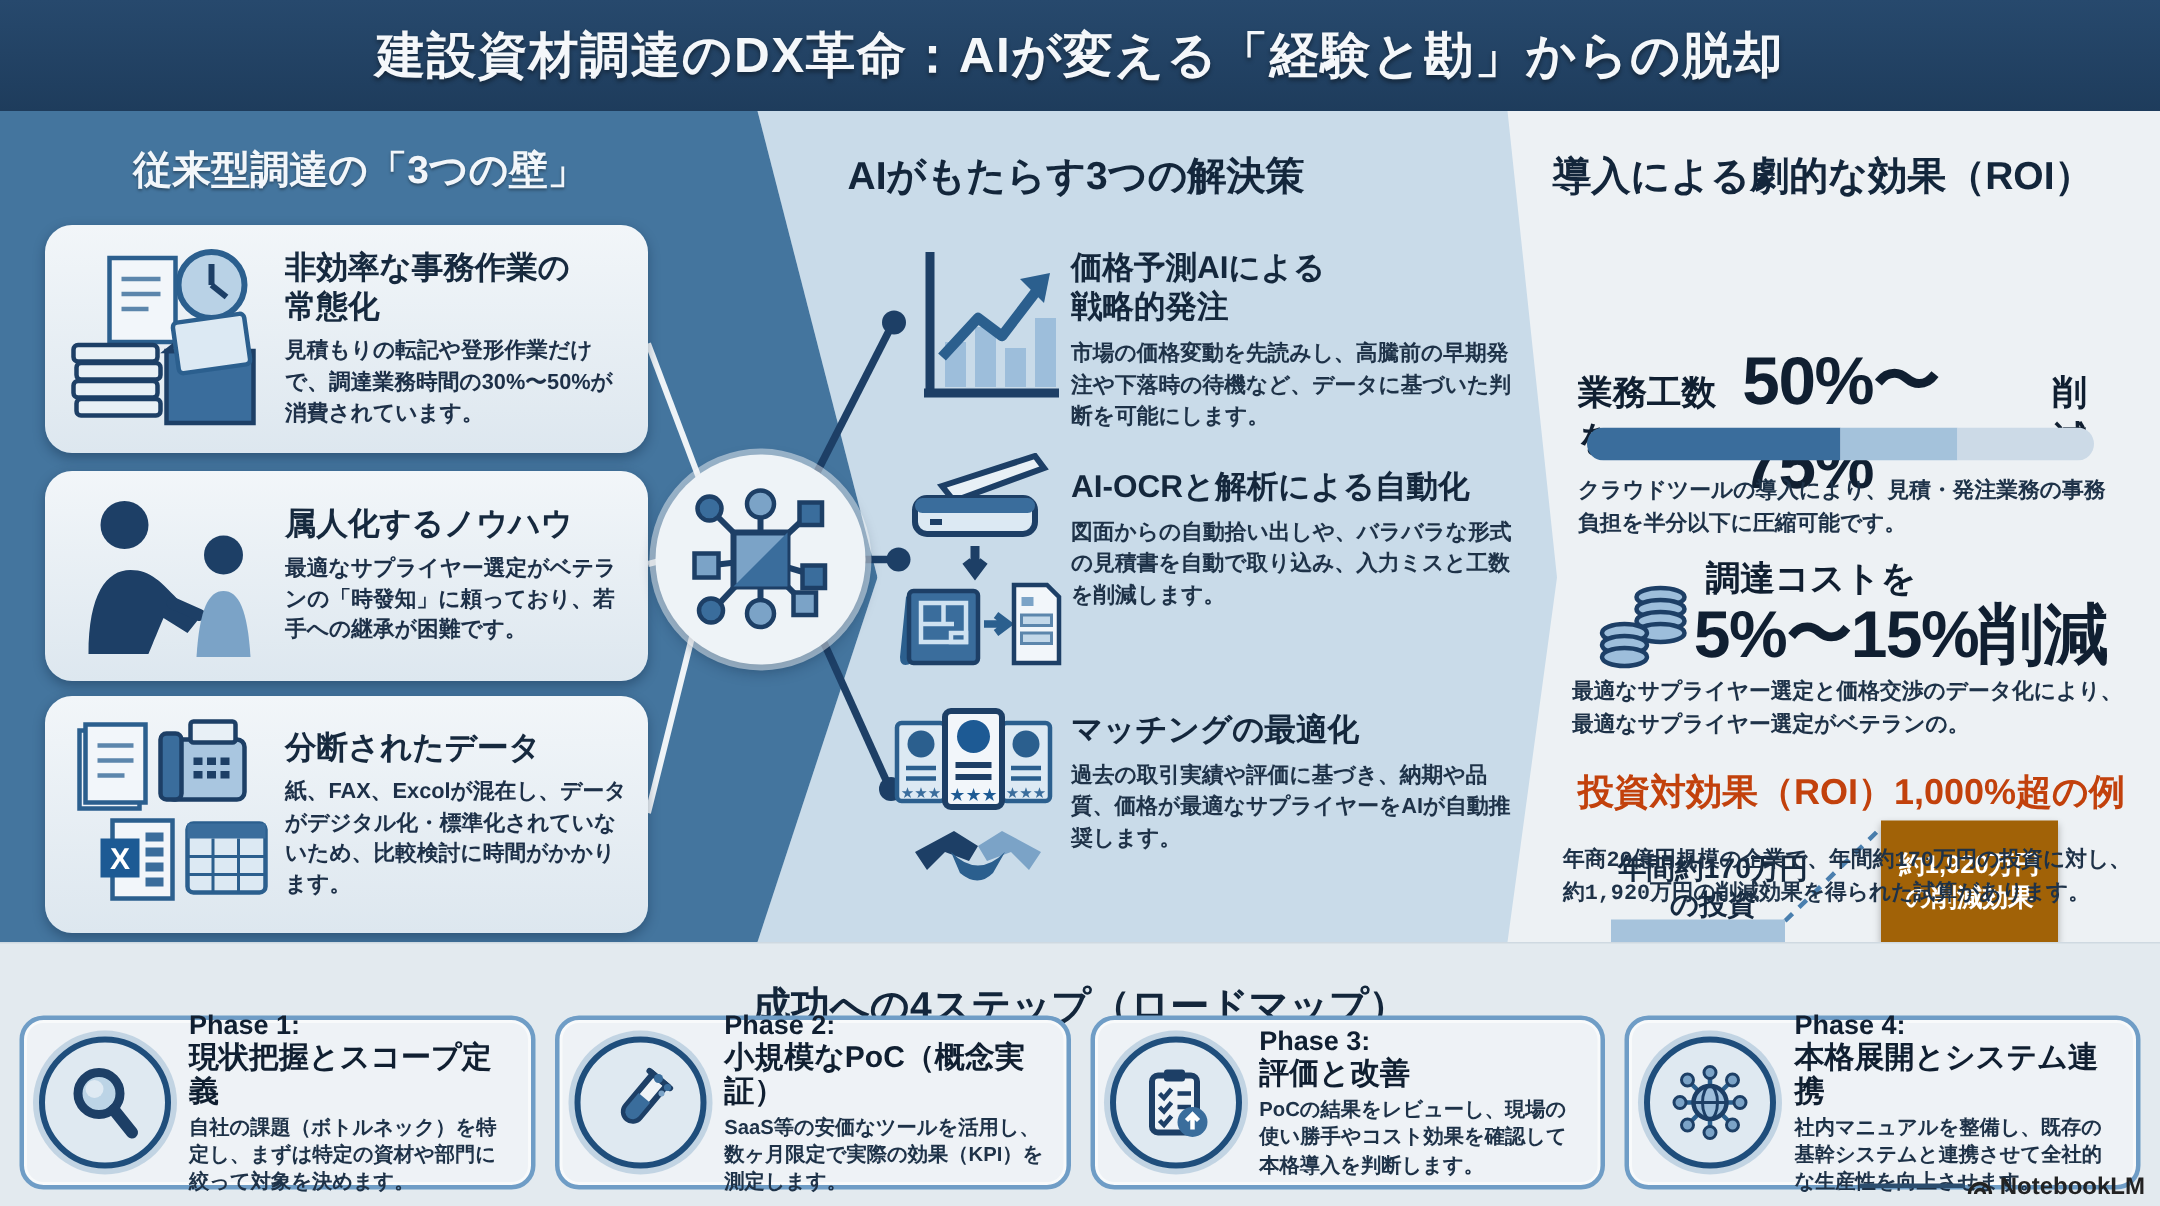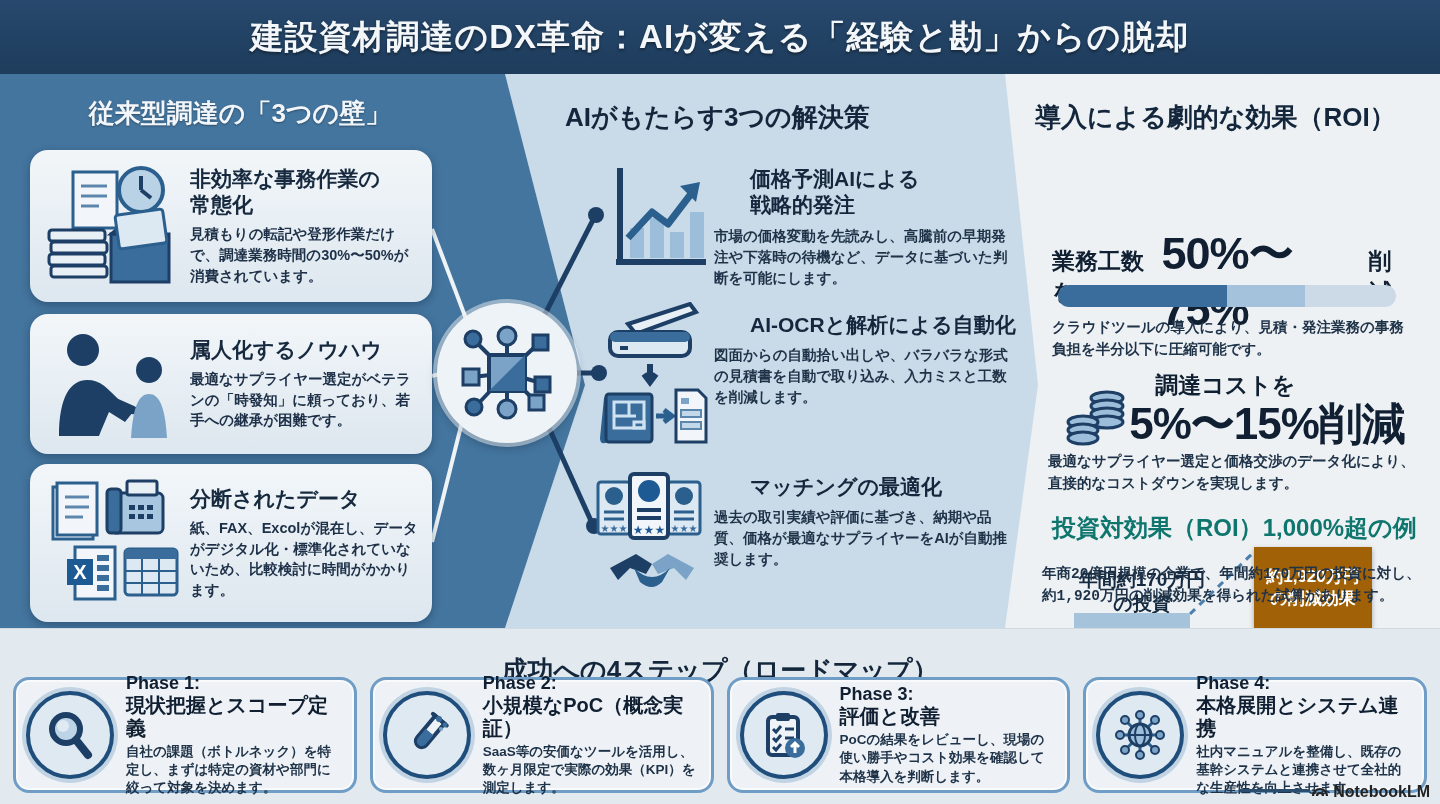--- a/index.html
+++ b/index.html
@@ -34,35 +34,35 @@
   .wcard p  { font-size:14.5px; font-weight:600; color:#1d3048; line-height:1.42; }
 
   
   .hub { position:absolute; left:437px; top:229px; width:140px; height:140px; border-radius:50%;
          background:#eef3f7; box-shadow:0 0 0 4px rgba(255,255,255,.45), 0 4px 10px rgba(10,30,55,.4);
          display:flex; align-items:center; justify-content:center; }
 
   
   .sol-icon { position:absolute; }
   .sol-text { position:absolute; width:305px; }
-  .sol-text h3 { font-size:21px; font-weight:bold; color:#14273c; line-height:1.25; margin-bottom:7px;margin-left:36px; }
+  .sol-text h3 { font-size:21px; font-weight:bold; color:#14273c; line-height:1.25; margin-bottom:7px; }
   .sol-text p  { font-size:14.5px; font-weight:600; color:#1e3248; line-height:1.45; }
 
   
   .stat1-row { position:absolute; left:1052px; top:150px; width:360px; display:flex; align-items:baseline; color:#101f31; }
   .stat-small { font-size:23px; font-weight:bold; }
   .stat-big   { font-size:45px; font-weight:bold; letter-spacing:-1px; }
   .pill { position:absolute; left:1058px; top:211px; width:338px; height:22px; border-radius:11px; overflow:hidden; display:flex; }
   .pill .s1 { background:#3a6d9c; } .pill .s2 { background:#a4c2db; } .pill .s3 { background:#ccdae7; }
   .rdesc { position:absolute; font-size:14.5px; font-weight:600; color:#1e3248; line-height:1.5;font-family:Liberation Mono, monospace; }
   .stat2 { position:absolute; left:1060px; top:296px; width:350px; display:flex; align-items:center; justify-content:center; }
   .stat2 .texts { text-align:left; color:#101f31; }
-  .stat2 .texts .t1 { font-size:23px; font-weight:bold; margin-left:26px; }
+  .stat2 .texts .t1 { font-size:23px; font-weight:bold; margin-left:8px; }
   .stat2 .texts .t2 { font-size:44px; font-weight:bold; letter-spacing:-1px; line-height:1.05; }
-  .roi-title { position:absolute; left:1052px; top:438px; font-size:24px; font-weight:bold; color:#0f766e; }
+  .roi-title { position:absolute; left:1052px; top:438px; font-size:24px; font-weight:bold; color:#c2410c; }
   .mini-chart { position:absolute; left:1056px; top:468px; width:345px; height:94px; }
   .mini-chart .invest-label { position:absolute; left:6px; top:26px; width:160px; text-align:center;
         font-size:19px; font-weight:bold; color:#15293f; line-height:1.25; }
   .mini-chart .invest-bar { position:absolute; left:18px; top:71px; width:116px; height:16px; background:#a6c3dc; }
   .mini-chart .save-bar { position:absolute; left:198px; top:5px; width:118px; height:82px; background:#a16207;
         display:flex; align-items:center; justify-content:center; text-align:center;
         color:#fff; font-size:17px; font-weight:bold; line-height:1.3; box-shadow:0 2px 5px rgba(0,0,0,.3); }
   .mini-chart .baseline { position:absolute; left:0; top:87px; width:345px; height:4px; background:#1d3f66; }
   .mini-chart svg.dash { position:absolute; left:0; top:0; }
 
@@ -344,21 +344,21 @@
           <ellipse cx="18" cy="38" rx="15" ry="6"></ellipse>
             <ellipse cx="18" cy="46" rx="15" ry="6"></ellipse>
           <ellipse cx="18" cy="54" rx="15" ry="6"></ellipse>
         </g>
       </svg>
       <div class="texts">
         <div class="t1">調達コストを</div>
         <div class="t2">5%〜15%削減</div>
       </div>
     </div>
-    <p class="rdesc" style="left:1048px;top:378px;width:372px">最適なサプライヤー選定と価格交渉のデータ化により、直接的なコストダウンを実現します。</p>
+    <p class="rdesc" style="left:1048px;top:378px;width:372px">最適なサプライヤー選定と価格交渉のデータ化により、最適なサプライヤー選定がベテランの。</p>
 
     <div class="roi-title">投資対効果（ROI）1,000%超の例</div>
     <div class="mini-chart">
       <svg class="dash" width="345" height="94">
         <line x1="134" y1="72" x2="200" y2="8" stroke="#4a7fae" stroke-width="3" stroke-dasharray="7 6"></line>
       </svg>
       <div class="invest-label pre">年間約170万円
 の投資</div>
       <div class="invest-bar"></div>
       <div class="save-bar pre">約1,920万円

